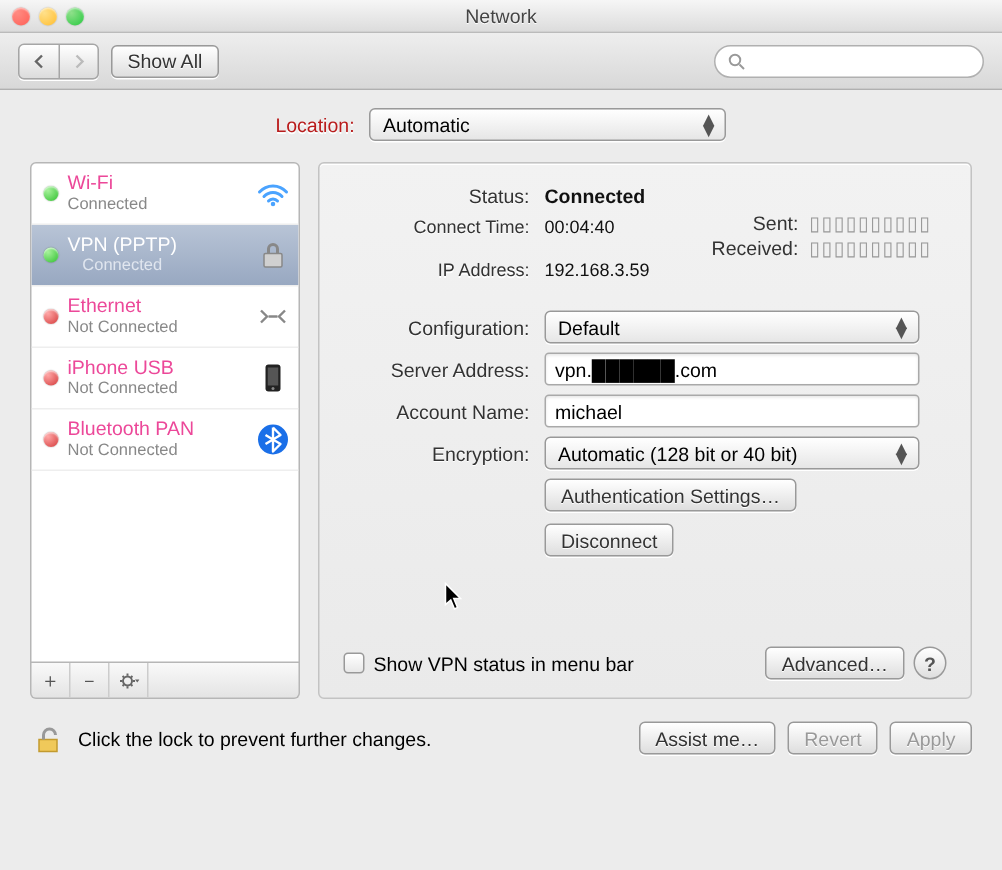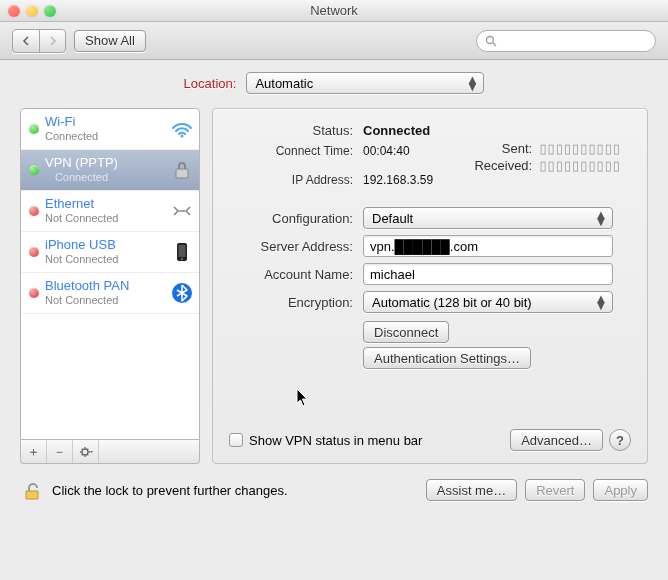--- a/index.html
+++ b/index.html
@@ -26,21 +26,21 @@
   .select .arrows { position:absolute; right:4px; top:2px; bottom:2px; width:14px; display:flex; flex-direction:column; align-items:center; justify-content:center; color:#555; font-size:8px; line-height:7px;}
   .panels { display:flex; gap:12px; }
   .sidebar { width:180px; display:flex; flex-direction:column;}
   .svc-list { flex:1; background:#fff; border:1px solid #b6b6b6; border-top-left-radius:4px; border-top-right-radius:4px; overflow:hidden;}
   .svc { display:flex; align-items:center; gap:6px; padding:6px 6px 6px 8px; border-bottom:1px solid #eee; position:relative;}
   .svc.selected { background:linear-gradient(#b8c4d6,#98a8c1); color:#fff;text-align:center;}
   .dot { width:10px; height:10px; border-radius:50%; box-shadow: inset 0 1px 1px rgba(255,255,255,.6), 0 0 1px rgba(0,0,0,.4);}
   .dot.green{background:radial-gradient(circle at 30% 30%, #a6f29a, #2fbf2f);}
   .dot.red{background:radial-gradient(circle at 30% 30%, #ffa6a6, #d43a3a);}
   .svc-text{display:flex; flex-direction:column; line-height:14px;}
-  .svc-text .name{font-size:13px; color:#3b82f6;}
+  .svc-text .name{font-size:13px; color:#ec4899;}
   .svc.selected .svc-text .name{color:#fff;}
   .svc-text .stat{font-size:11px; color:#888;}
   .svc.selected .svc-text .stat{color:#e0e6ef;}
   .svc .ico { margin-left:auto; width:22px; height:22px; display:flex; align-items:center; justify-content:center;}
   .list-toolbar { display:flex; height:24px; border:1px solid #b6b6b6; border-top:none; border-bottom-left-radius:4px; border-bottom-right-radius:4px; background:linear-gradient(#f9f9f9,#e4e4e4);}
   .list-toolbar .lbtn{ width:26px; display:flex; align-items:center; justify-content:center; border-right:1px solid #ccc; color:#555;}
   .detail { flex:1; background:linear-gradient(#f2f2f2,#eaeaea); border:1px solid #c3c3c3; border-radius:4px; padding:14px 16px 12px 0; box-shadow:inset 0 1px 0 #fff;}
   .row { display:flex; align-items:center; margin-bottom:6px; }
   .row .lbl { width:150px; text-align:right; padding-right:10px; color:#333; text-shadow:0 1px 0 #fff;}
   .row .val { color:#111; }
@@ -257,25 +257,25 @@
       <div class="row">
         <span class="lbl">Encryption:</span>
         <div class="select">
           <span>Automatic (128 bit or 40 bit)</span>
           <span class="arrows">
               <span>▲</span>
               <span>▼</span>
             </span>
         </div>
       </div>
+      <div class="btnrow">
+        <div class="aqua-btn">Authentication Settings…</div>
+      </div>
       <div class="btnrow" style="margin-top:8px">
         <div class="aqua-btn">Disconnect</div>
-      </div>
-      <div class="btnrow">
-        <div class="aqua-btn">Authentication Settings…</div>
       </div>
 
       <div class="detail-bottom">
         <div class="chk"></div>
         <span>Show VPN status in menu bar</span>
         <div style="flex:1"></div>
         <div class="aqua-btn">Advanced…</div>
         <div class="help-btn">?</div>
       </div>
     </div>

